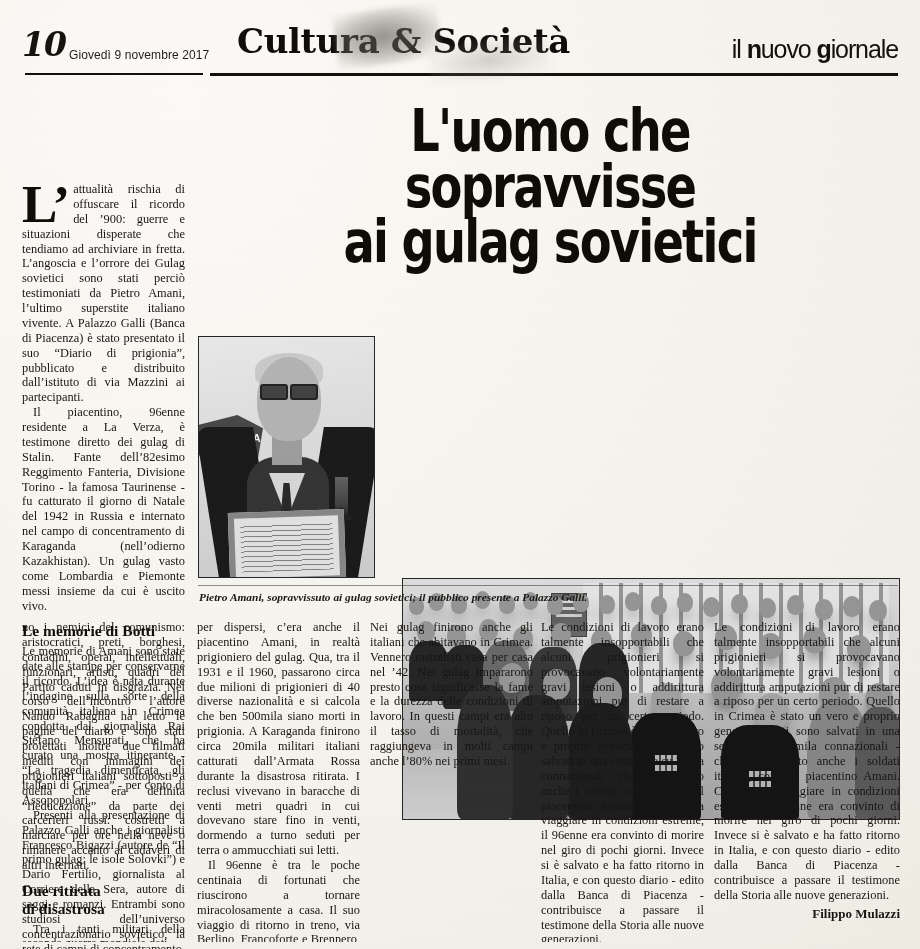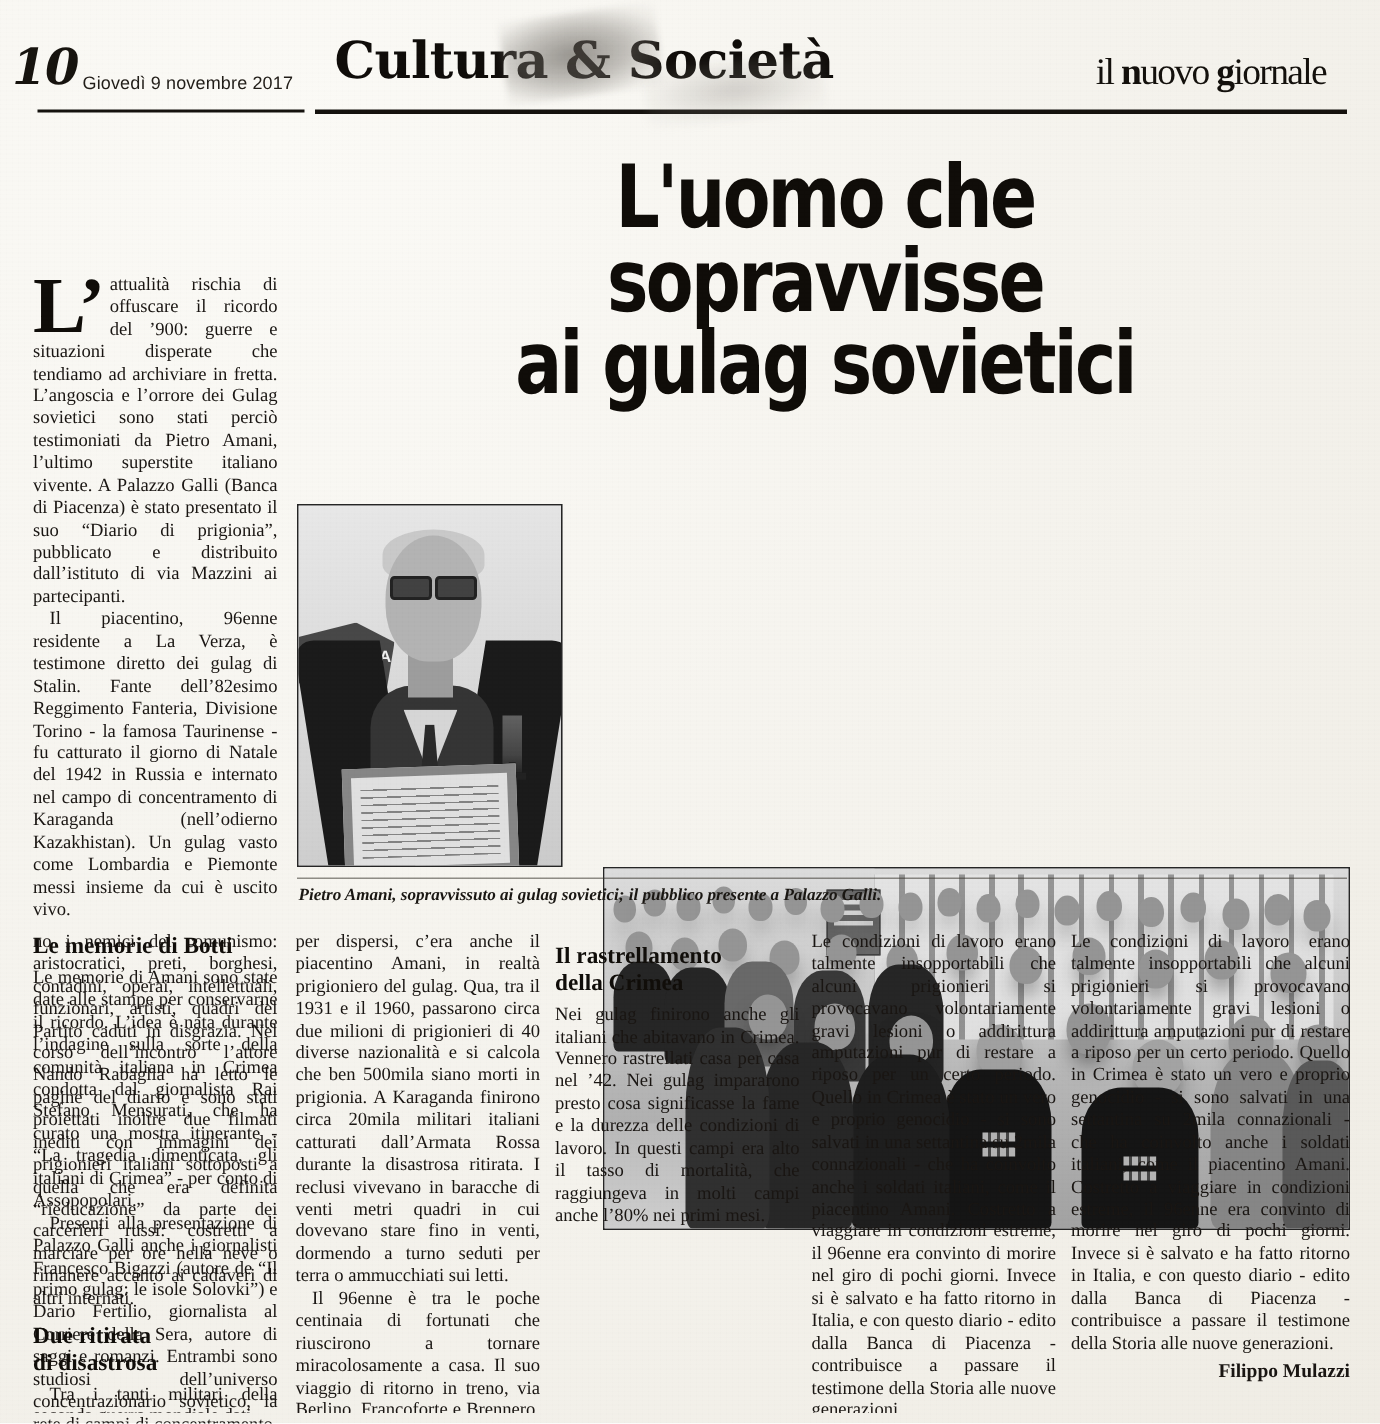--- a/index.html
+++ b/index.html
@@ -33,21 +33,21 @@
     background-image:
       repeating-linear-gradient(0deg, rgba(0,0,0,0.012) 0px, rgba(0,0,0,0.012) 1px, rgba(255,255,255,0) 1px, rgba(255,255,255,0) 3px),
       repeating-linear-gradient(90deg, rgba(0,0,0,0.01) 0px, rgba(0,0,0,0.01) 1px, rgba(255,255,255,0) 1px, rgba(255,255,255,0) 4px);
     opacity: .65;
     z-index: 40;
   }
 
   
   .masthead {
     position: absolute;
-    left: 8px;
+    left: 22px;
     top: 26px;
     width: 876px;
     height: 48px;
   }
   .page-number {
     position: absolute;
     left: 0;
     top: 2px;
     font-family: "DejaVu Serif", serif;
     font-weight: bold;
@@ -74,21 +74,21 @@
     font-weight: bold;
     font-size: 34px;
     letter-spacing: -.4px;
     color: #100d0a;
     white-space: nowrap;
   }
   .logo {
     position: absolute;
     right: 0;
     top: 9px;
-    font-family: Liberation Serif, serif;
+    font-family: Liberation Sans, sans-serif;
     font-size: 25px;
     letter-spacing: -1.1px;
     color: #14110d;
     white-space: nowrap;
   }
   .logo b { font-weight: bold; }
   .logo .thin { font-weight: normal; }
   .rule-left {
     position: absolute;
     left: 25px;
@@ -522,24 +522,20 @@
         </div>
         <p>Tra i tanti militari della seconda guerra mondiale dati</p>
       </div>
 
     <div class="col" id="col2">
         <p class="noind">per dispersi, c’era anche il piacentino Amani, in realtà prigioniero del gulag. Qua, tra il 1931 e il 1960, passarono circa due milioni di prigionieri di 40 diverse nazionalità e si calcola che ben 500mila siano morti in prigionia. A Karaganda finirono circa 20mila militari italiani catturati dall’Armata Rossa durante la disastrosa ritirata. I reclusi vivevano in baracche di venti metri quadri in cui dovevano stare fino in venti, dormendo a turno seduti per terra o ammucchiati sui letti.</p>
         <p>Il 96enne è tra le poche centinaia di fortunati che riuscirono a tornare miracolosamente a casa. Il suo viaggio di ritorno in treno, via Berlino, Francoforte e Brennero, durò circa tre mesi e nel tratto ita-</p>
       </div>
 
     <div class="col" id="col3">
-        <div class="subhead-col">
-          <div>Il rastrellamento</div>
-          <div>della Crimea</div>
-        </div>
         <p class="noind">Nei gulag finirono anche gli italiani che abitavano in Crimea. Vennero rastrellati casa per casa nel ’42. Nei gulag impararono presto cosa significasse la fame e la durezza delle condizioni di lavoro. In questi campi era alto il tasso di mortalità, che raggiungeva in molti campi anche l’80% nei primi mesi.</p>
       </div>
 
     <div class="col" id="col4">
         <p class="noind">Le condizioni di lavoro erano talmente insopportabili che alcuni prigionieri si provocavano volontariamente gravi lesioni o addirittura amputazioni pur di restare a riposo per un certo periodo. Quello in Crimea è stato un vero e proprio genocidio - si sono salvati in una settantina su 2mila connazionali - che ha coinvolto anche i soldati italiani, come il piacentino Amani. Costretto a viaggiare in condizioni estreme, il 96enne era convinto di morire nel giro di pochi giorni. Invece si è salvato e ha fatto ritorno in Italia, e con questo diario - edito dalla Banca di Piacenza - contribuisce a passare il testimone della Storia alle nuove generazioni.</p>
       </div>
 
     <div class="col" id="col5">
         <p class="noind">Le condizioni di lavoro erano talmente insopportabili che alcuni prigionieri si provocavano volontariamente gravi lesioni o addirittura amputazioni pur di restare a riposo per un certo periodo. Quello in Crimea è stato un vero e proprio genocidio - si sono salvati in una settantina su 2mila connazionali - che ha coinvolto anche i soldati italiani, come il piacentino Amani. Costretto a viaggiare in condizioni estreme, il 96enne era convinto di morire nel giro di pochi giorni. Invece si è salvato e ha fatto ritorno in Italia, e con questo diario - edito dalla Banca di Piacenza - contribuisce a passare il testimone della Storia alle nuove generazioni.</p>
         <div class="byline">Filippo Mulazzi</div>

